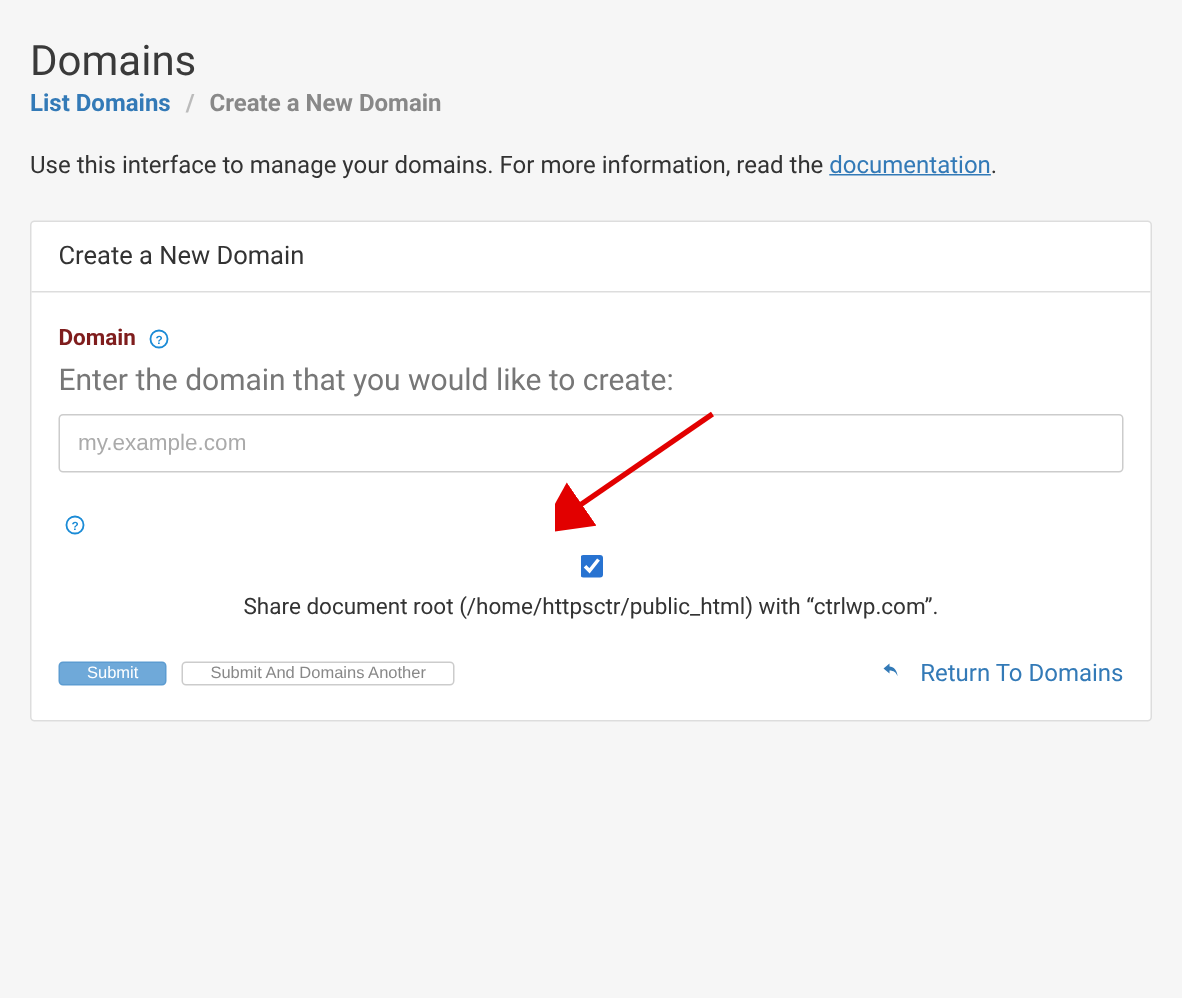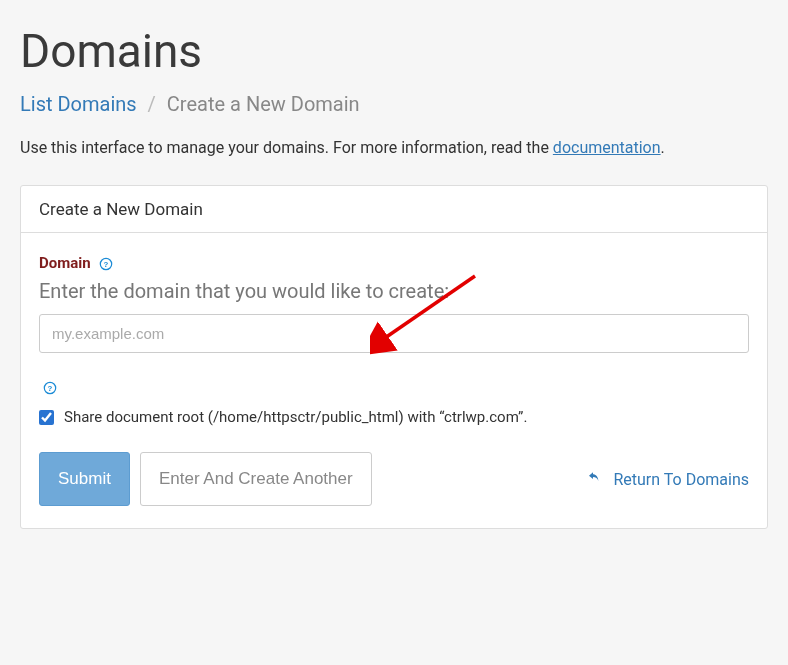--- a/index.html
+++ b/index.html
@@ -6,30 +6,31 @@
     body {
       font-family: -apple-system, BlinkMacSystemFont, "Segoe UI", Roboto, "Helvetica Neue", Arial, sans-serif;
       background: #f6f6f6;
       color: #333;
       width: 788px;
       height: 665px;
       padding: 20px;
       position: relative;
     }
     h1.page-title {
-      font-size: 46px;
+      font-size: 28px;
       font-weight: 400;
       color: #3a3a3a;
-      margin-bottom: 14px;
+      margin-bottom: 2px;
       margin-top: 4px;
     }
     .breadcrumb {
-      font-size: 20px;
+      font-size: 16px;
       color: #888;
       margin-bottom: 22px;
+      font-weight: bold;
     }
     .breadcrumb a {
       color: #337ab7;
       text-decoration: none;
     }
     .breadcrumb .sep {
       color: #bbb;
       padding: 0 6px;
     }
     .intro {
@@ -89,35 +90,36 @@
       color: #737373;
     }
     input.text-input::placeholder { color: #aaa; }
     .checkbox-row {
       display: flex;
       align-items: center;
       gap: 10px;
       font-size: 15px;
       color: #333;
       margin-top: 12px;
+      flex-direction: column;
     }
     .checkbox-row input[type="checkbox"] {
       width: 15px;
       height: 15px;
       accent-color: #2873d1;
     }
     .actions {
       display: flex;
       align-items: center;
       padding-top: 26px;
     }
     .btn {
       display: inline-block;
-      padding: 16px 18px;
-      font-size: 17px;
+      padding: 1px 18px;
+      font-size: 11px;
       border-radius: 3px;
       cursor: pointer;
       border: 1px solid transparent;
       text-align: left;
     }
     .btn-primary {
       background: #6fa9d9;
       color: #fff;
       border-color: #5c9cd1;
       margin-right: 10px;
@@ -184,21 +186,21 @@
       </span>
 
       <label class="checkbox-row">
         <input type="checkbox" checked="" style="">
         <span>Share document root (/home/httpsctr/public_html) with “ctrlwp.com”.</span>
       </label>
     </div>
 
     <div class="actions">
       <button class="btn btn-primary">Submit</button>
-      <button class="btn btn-default">Enter And Create Another</button>
+      <button class="btn btn-default">Submit And Domains Another</button>
       <a href="#" class="return-link">
         <svg viewBox="0 0 24 24">
             <path d="M12 5 V2 L6 7 l6 5 V9 c4 0 7 2 8 6 0-6-4-10-8-10z"></path>
           </svg>
         <span>Return To Domains</span>
       </a>
     </div>
 
   </div>
 </div>

